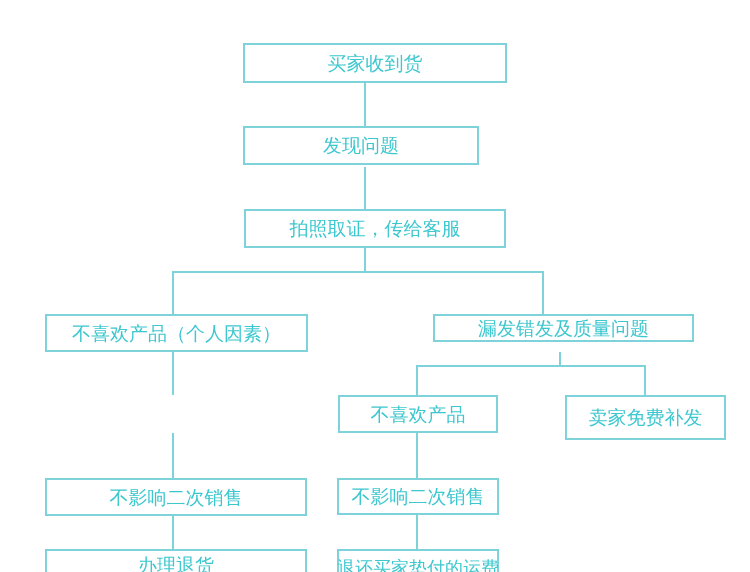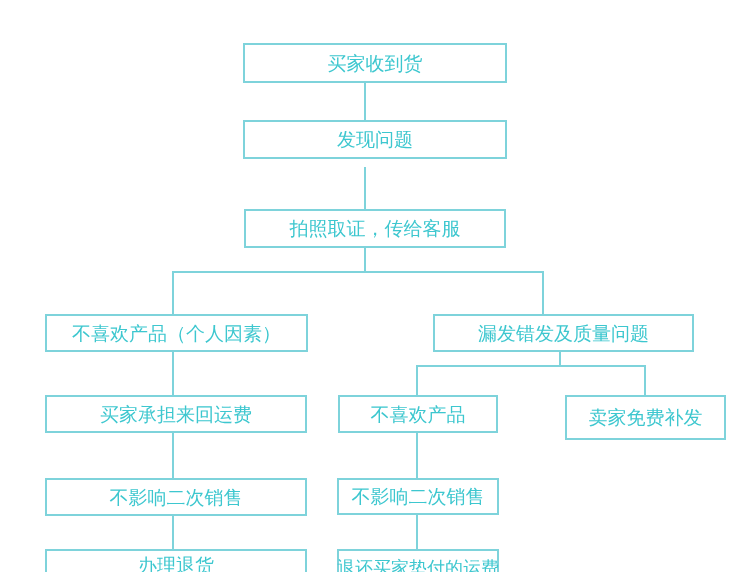--- a/index.html
+++ b/index.html
@@ -30,24 +30,24 @@
     justify-content:center;
     white-space:nowrap;
     text-align:center;
   }
   .line{position:absolute;background:var(--connector);}
   .vline{width:2px;}
   .hline{height:2px;}
 
   
   .n1 {left:243px;top:13px; width:264px;height:40px;}
-  .n2 {left:243px;top:90px; width:264px;height:39px;}
+  .n2 {left:243px;top:96px; width:236px;height:39px;}
   .n3 {left:244px;top:179px;width:262px;height:39px;}
   .n4 {left:45px; top:284px;width:263px;height:38px;}
-  .n5 {left:433px;top:284px;width:261px;height:38px;}
+  .n5 {left:433px;top:284px;width:261px;height:28px;}
   .n6 {left:338px;top:365px;width:160px;height:38px;}
   .n7 {left:565px;top:365px;width:161px;height:45px;}
   .n8 {left:45px; top:365px;width:262px;height:38px;}
   .n9 {left:45px; top:448px;width:262px;height:38px;}
   .n10{left:45px; top:519px;width:262px;height:32px;}
   .n11{left:337px;top:448px;width:162px;height:37px;}
   .n12{left:337px;top:519px;width:162px;height:38px;font-size:18px;}
 
   
   .v1 {left:364px;top:53px; height:45px;}
@@ -85,21 +85,20 @@
   <div class="line vline v10"></div>
   <div class="line vline v11"></div>
   <div class="line vline v12"></div>
   <div class="line vline v13"></div>
 
   <div class="node n1">买家收到货</div>
   <div class="node n2">发现问题</div>
   <div class="node n3">拍照取证，传给客服</div>
   <div class="node n4">不喜欢产品（个人因素）</div>
   <div class="node n5">漏发错发及质量问题</div>
-  <div class="node n8">买家承担来回运费</div>
   <div class="node n6">不喜欢产品</div>
   <div class="node n7">卖家免费补发</div>
   <div class="node n9">不影响二次销售</div>
   <div class="node n11">不影响二次销售</div>
   <div class="node n10">办理退货</div>
   <div class="node n12">退还买家垫付的运费</div>
 
 </div>
 
 </body></html>

